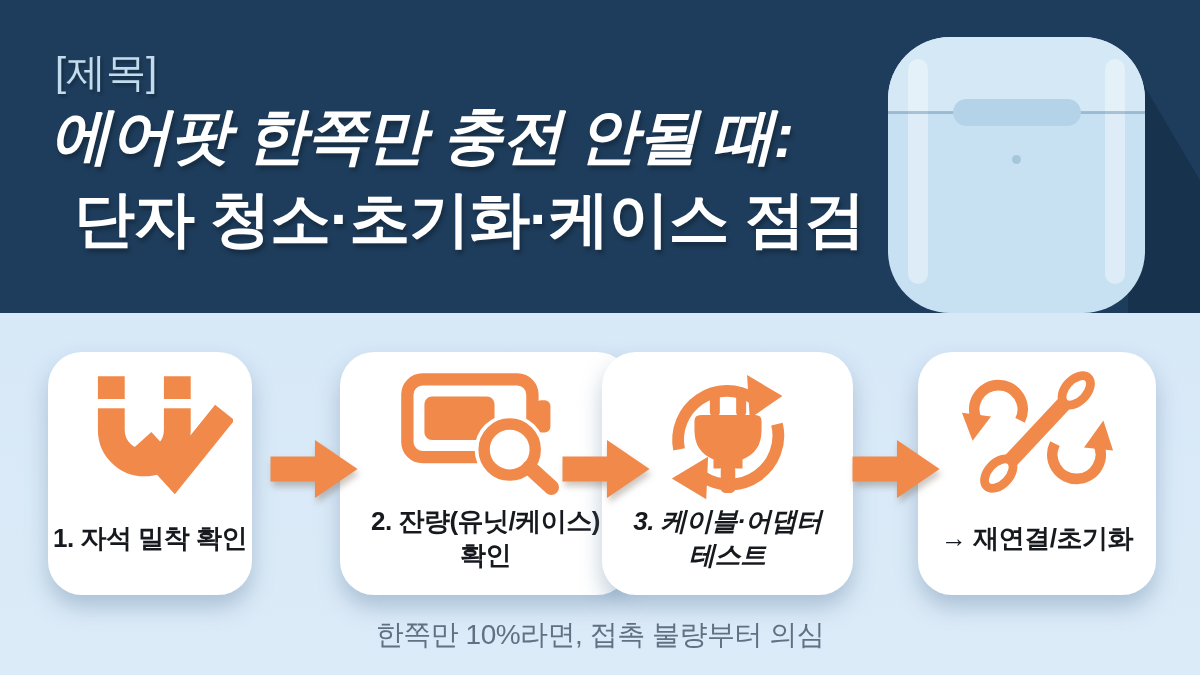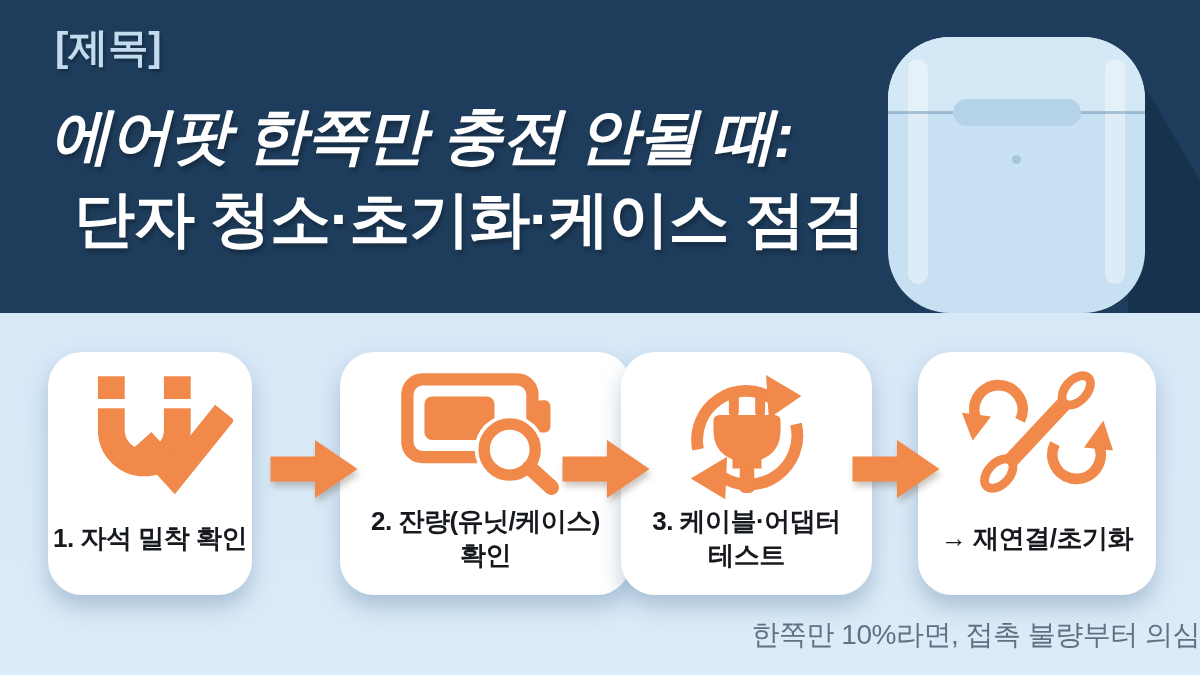--- a/index.html
+++ b/index.html
@@ -2,50 +2,50 @@
 <html><head>
 <meta charset="utf-8">
 <style>
   * { margin:0; padding:0; box-sizing:border-box; }
   html,body { width:1200px; height:675px; overflow:hidden; }
   body { font-family:"Liberation Sans","DejaVu Sans",sans-serif; }
   .canvas { position:relative; width:1200px; height:675px; background:#DAEAF8; overflow:hidden; }
 
   
   .header { position:absolute; left:0; top:0; width:1200px; height:313px; background:#1E3D5C; overflow:hidden; }
-  .header-tag { position:absolute; left:55px; top:20px; font-size:40px; font-weight:700; color:#C2DCEE; letter-spacing:0px; text-shadow:2px 3px 3px rgba(0,0,0,.25); }
+  .header-tag { position:absolute; left:55px; top:45px; font-size:40px; font-weight:400; color:#C2DCEE; letter-spacing:0px; text-shadow:2px 3px 3px rgba(0,0,0,.25); }
   .title-line { position:absolute; left:50px; color:#FFFFFF; font-size:61px; font-weight:900; letter-spacing:-1px; white-space:nowrap; text-shadow:2px 4px 4px rgba(0,0,0,.28); }
   .title-line1 { top:96px;font-style:italic; }
   .title-line2 { top:179px;margin-left:24px; }
 
   
   .case-shadow { position:absolute; left:1128px; top:58px; width:72px; height:255px; background:#16324D; clip-path:polygon(0 0,100% 48%,100% 100%,0 100%); }
   .airpods-case { position:absolute; left:888px; top:37px; width:257px; height:276px; background:#C8E1F2; border-radius:62px; }
   .case-lid { position:absolute; left:0; top:0; width:100%; height:75px; background:#D4E8F6; border-radius:62px 62px 0 0; }
   .case-lid-line { position:absolute; left:0; top:74px; width:100%; height:3px; background:rgba(100,140,170,.45); }
   .case-hinge { position:absolute; left:65px; top:62px; width:128px; height:27px; background:#B5D3E8; border-radius:14px; }
   .case-dot { position:absolute; left:124px; top:118px; width:9px; height:9px; background:#A6C6DC; border-radius:50%; }
   .case-hl { position:absolute; top:22px; width:20px; height:225px; background:rgba(255,255,255,.38); border-radius:16px; }
   .case-hl-left { left:20px; }
   .case-hl-right { right:20px; }
 
   
   .band { position:absolute; left:0; top:313px; width:1200px; height:362px; background:linear-gradient(180deg,#D7E8F7 0%,#DCEBF8 100%); }
   .step-card { position:absolute; top:352px; height:243px; background:#FFFFFF; border-radius:34px; box-shadow:0 12px 22px rgba(105,135,168,.42); z-index:1; }
   .card-1 { left:48px;  width:204px; }
   .card-2 { left:340px; width:291px; }
-  .card-3 { left:621px; width:251px; }
+  .card-3 { left:602px; width:251px;font-style:italic; }
   .card-4 { left:918px; width:238px; }
   .step-icon { position:absolute; left:0; right:0; top:14px; display:flex; justify-content:center; }
   .step-label { position:absolute; left:4px; right:4px; top:150px; height:72px; display:flex; flex-direction:column; justify-content:center; align-items:center; text-align:center; font-size:26px; line-height:34px; font-weight:800; color:#16191E; letter-spacing:-0.5px; white-space:nowrap; }
 
   .flow-arrow { position:absolute; top:440px; width:88px; height:58px; z-index:2; filter:drop-shadow(2px 5px 3px rgba(90,70,50,.30)); }
   .arrow-1 { left:270px; } .arrow-2 { left:562px; } .arrow-3 { left:852px; }
 
-  .caption { position:absolute; left:0; top:616px; width:1200px; text-align:right; font-size:28px; font-weight:500; color:#5F7183; letter-spacing:-0.5px; }
+  .caption { position:absolute; left:0; top:616px; width:1200px; text-align:center; font-size:28px; font-weight:500; color:#5F7183; letter-spacing:-0.5px; }
 
   svg { display:block; }
 </style>
 </head>
 <body>
 
 <div class="canvas">
 
   <div class="header">
     <div class="header-tag">[제목]</div>

